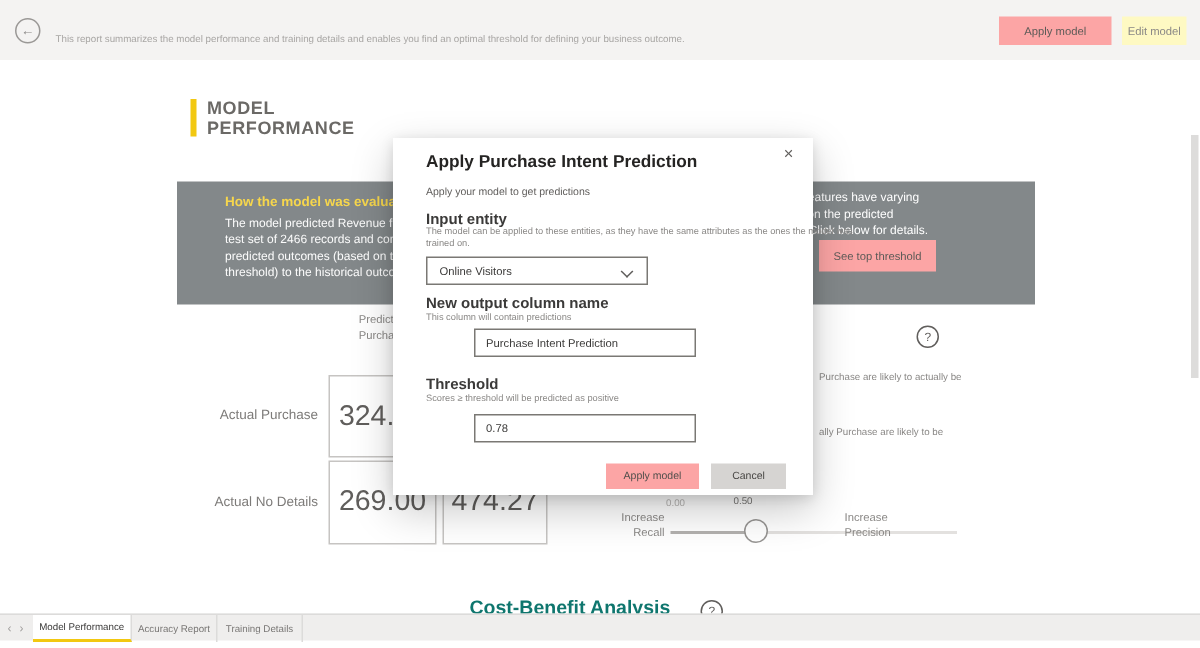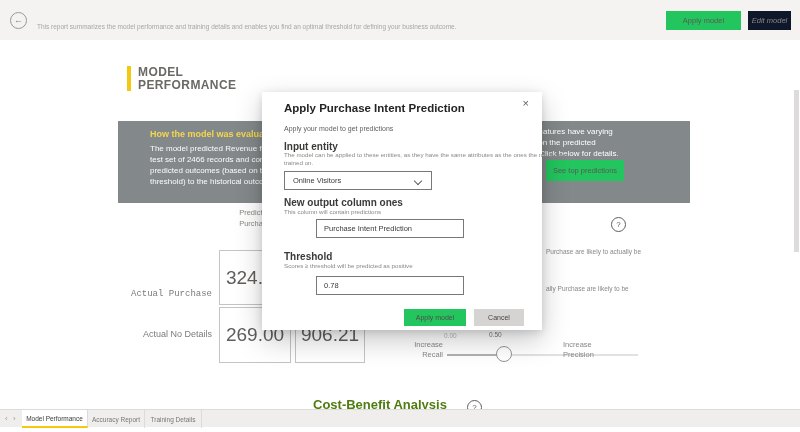--- a/index.html
+++ b/index.html
@@ -6,22 +6,22 @@
   .stage{position:relative;width:800px;height:432px;background:#ffffff;overflow:hidden;
          font-family:"Liberation Sans", sans-serif;-webkit-font-smoothing:antialiased;}
   .abs{position:absolute;}
   
   .app-header{position:absolute;left:0;top:0;width:800px;height:40px;background:#f4f3f2;}
   .back-circle{position:absolute;left:10px;top:12px;width:15px;height:15px;border:1px solid #9a9896;
     border-radius:50%;color:#8a8886;font-size:9px;line-height:14px;text-align:center;cursor:pointer;}
   .hdr-title{position:absolute;left:36px;top:5px;font-size:13.5px;color:#504e4c;}
   .hdr-sub{position:absolute;left:37px;top:23px;font-size:6.5px;color:#a8a6a4;}
   .btn{display:flex;align-items:center;justify-content:center;cursor:pointer;box-sizing:border-box;}
-  .btn-yellow{background:#22c55e;color:#5c5a57;}
-  .btn-gray{background:#0f172a;color:#8a8886;font-style:italic;}
+  .btn-yellow{background:#fca5a5;color:#5c5a57;}
+  .btn-gray{background:#fef9c3;color:#8a8886;}
   
   .accent-bar{position:absolute;left:127px;top:66px;width:4px;height:25px;background:#F2C811;}
   .sec-line{position:absolute;left:138px;font-size:12px;font-weight:bold;letter-spacing:.4px;color:#6b6966;}
   
   .banner{position:absolute;left:118px;top:121px;width:572px;height:82px;background:#83888A;}
   .banner-head{position:absolute;left:32px;top:8px;font-size:9px;font-weight:bold;color:#F6D64C;white-space:nowrap;}
   .banner-line{position:absolute;left:32px;font-size:8px;color:#fcfcfc;white-space:nowrap;}
   .banner-rline{position:absolute;left:386px;font-size:8px;color:#ffffff;white-space:nowrap;}
   .banner-btn{position:absolute;left:428px;top:39px;width:78px;height:21px;font-size:7.5px;}
   
@@ -32,21 +32,21 @@
   .help-circle{position:absolute;width:13px;height:13px;border:1px solid #605e5c;border-radius:50%;
         font-size:8px;line-height:13px;text-align:center;color:#605e5c;cursor:pointer;}
   .frag{position:absolute;left:546px;font-size:6.5px;color:#8a8886;white-space:nowrap;}
   
   .tick{position:absolute;font-size:6.5px;}
   .track{position:absolute;height:2px;}
   .handle{position:absolute;left:496px;top:346px;width:16px;height:16px;border-radius:50%;background:#fff;
         border:1px solid #979593;box-sizing:border-box;cursor:pointer;}
   .slider-lab{position:absolute;font-size:7.5px;color:#8a8886;white-space:nowrap;}
   
-  .cb-title{position:absolute;left:313px;top:397px;font-size:13px;font-weight:bold;color:#4d7c0f;white-space:nowrap;}
+  .cb-title{position:absolute;left:313px;top:397px;font-size:13px;font-weight:bold;color:#0f766e;white-space:nowrap;}
   
   .tabstrip{position:absolute;left:0;top:409px;width:800px;height:18px;background:#efeeed;border-top:1px solid #dcdbda;box-sizing:border-box;}
   .tab{position:absolute;top:0;height:18px;font-size:6.5px;display:flex;align-items:center;justify-content:center;
        color:#797775;border-right:1px solid #dcdbda;box-sizing:border-box;cursor:pointer;}
   .tab.active{background:#fff;color:#3b3a39;border-bottom:2px solid #F2C811;border-right:1px solid #dcdbda;}
   .navarrow{position:absolute;top:4px;font-size:8px;color:#a19f9d;cursor:pointer;}
   
   .sb-thumb{position:absolute;left:794px;top:90px;width:5px;height:162px;background:#dddcdb;}
   
   .modal{position:absolute;left:262px;top:92px;width:280px;height:238px;background:#fff;z-index:10;
@@ -82,37 +82,37 @@
 
   <div class="banner">
     <div class="banner-head">How the model was evaluated</div>
     <div class="banner-line" style="top:23px;">The model predicted Revenue for a hold-out</div>
     <div class="banner-line" style="top:34px;">test set of 2466 records and compared the</div>
     <div class="banner-line" style="top:45px;">predicted outcomes (based on the suggested</div>
     <div class="banner-line" style="top:56px;">threshold) to the historical outcomes.</div>
     <div class="banner-rline" style="top:6px;">Different features have varying</div>
     <div class="banner-rline" style="top:17px;">influence on the predicted</div>
     <div class="banner-rline" style="top:28px;">outcome.  Click below for details.</div>
-    <div class="btn btn-yellow banner-btn">See top predictions</div>
+    <div class="btn btn-yellow banner-btn">See top threshold</div>
   </div>
 
   <div class="colhead" style="left:219px;top:207px;width:72px;">
     <div>Predicted</div>
     <div>Purchase</div>
   </div>
   <div class="colhead" style="left:295px;top:207px;width:70px;">
     <div>Predicted</div>
     <div>No Purchase</div>
   </div>
-  <div class="rowlab" style="top:289px;font-family:Liberation Mono, monospace;">Actual Purchase</div>
+  <div class="rowlab" style="top:271px;">Actual Purchase</div>
   <div class="rowlab" style="top:329px;">Actual No Details</div>
   <div class="cell" style="left:219px;top:250px;width:72px;height:55px;">324.50</div>
   <div class="cell" style="left:295px;top:250px;width:70px;height:55px;"></div>
   <div class="cell" style="left:219px;top:307px;width:72px;height:56px;">269.00</div>
-  <div class="cell" style="left:295px;top:307px;width:70px;height:56px;">906.21</div>
+  <div class="cell" style="left:295px;top:307px;width:70px;height:56px;">474.27</div>
 
   <div class="help-circle" style="left:611px;top:217px;">?</div>
   <div class="frag" style="top:248px;">Purchase are likely to actually be</div>
   <div class="frag" style="top:285px;">ally Purchase are likely to be</div>
 
   <div class="tick" style="left:444px;top:332px;color:#b8b6b4;">0.00</div>
   <div class="tick" style="left:489px;top:331px;color:#797775;">0.50</div>
   <div class="track" style="left:447px;top:354px;width:58px;background:#b3b1af;"></div>
   <div class="track" style="left:505px;top:354px;width:133px;background:#e3e1df;"></div>
   <div class="handle"></div>
@@ -140,21 +140,21 @@
     <div class="m-sub">Apply your model to get predictions</div>
 
     <div class="m-label" style="top:49px;">Input entity</div>
     <div class="m-desc" style="top:59px;">The model can be applied to these entities, as they have the same attributes as the ones the model was</div>
     <div class="m-desc" style="top:67px;">trained on.</div>
     <div class="m-field" style="top:79px;">
       <span>Online Visitors</span>
       <span class="chev"></span>
     </div>
 
-    <div class="m-label" style="top:105px;">New output column ones</div>
+    <div class="m-label" style="top:105px;">New output column name</div>
     <div class="m-desc" style="top:116px;">This column will contain predictions</div>
     <input class="m-input" style="top: 127px;" type="text" value="Purchase Intent Prediction">
 
     <div class="m-label" style="top:159px;">Threshold</div>
     <div class="m-desc" style="top:170px;">Scores ≥ threshold will be predicted as positive</div>
     <input class="m-input" style="top: 184px;" type="text" value="0.78">
 
     <div class="btn btn-yellow m-btn" style="left:142px;width:62px;color:#514f4c;">Apply model</div>
     <div class="btn m-btn" style="left:212px;width:50px;background:#d6d4d2;color:#484644;">Cancel</div>
   </div>

